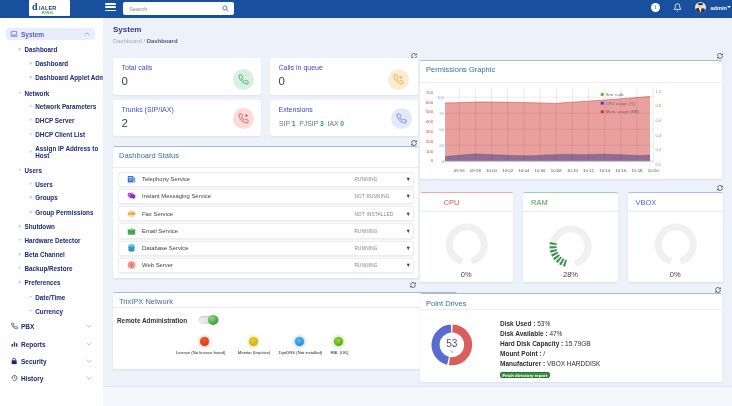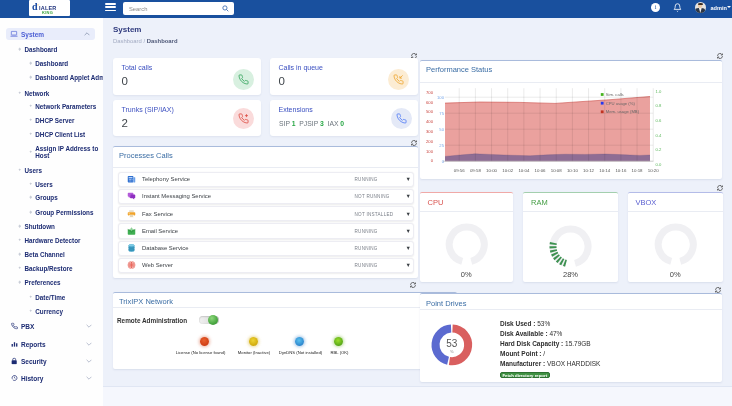--- a/index.html
+++ b/index.html
@@ -235,21 +235,21 @@
 <div class="card" style="left:270px;top:100.3px;width:148.4px;height:35.5px;">
   <div class="cardtitle">Extensions</div>
   <div style="position:absolute;left:9px;top:19.5px;font-size:6.8px;color:#6c757d;">SIP <b style="color:#28a745;">1</b>&nbsp; PJSIP <b style="color:#28a745;">3</b>&nbsp; IAX <b style="color:#28a745;">0</b></div>
   <div class="iconcirc" style="left:120.7px;top:7.7px;background:#e4e9f7;"></div>
   <svg style="position:absolute;left:125.7px;top:12.7px;" width="11" height="11" viewBox="0 0 24 24">
       <path d="M22 16.92v3a2 2 0 0 1-2.18 2 19.79 19.79 0 0 1-8.63-3.07 19.5 19.5 0 0 1-6-6 19.79 19.79 0 0 1-3.07-8.67A2 2 0 0 1 4.11 2h3a2 2 0 0 1 2 1.72 12.84 12.84 0 0 0 .7 2.81 2 2 0 0 1-.45 2.11L8.09 9.91a16 16 0 0 0 6 6l1.27-1.27a2 2 0 0 1 2.11-.45 12.84 12.84 0 0 0 2.81.7A2 2 0 0 1 22 16.92z" fill="none" stroke="#4d79f6" stroke-width="1.75"></path>
     </svg>
 </div>
 
 <div class="panel" style="left:113px;top:145.5px;width:305.4px;height:132.6px;">
-  <div class="ptitle">Processes Calls</div>
+  <div class="ptitle">Dashboard Status</div>
   <div class="pdivider" style="top:20px;"></div>
   <div class="prow" style="top:25.1px;">
       <svg class="picon" viewBox="0 0 24 24">
         <rect x="2" y="4" width="15" height="17" rx="2" fill="#2e6fd0"></rect>
         <rect x="17" y="7" width="5" height="14" rx="1" fill="#6ba0e8"></rect>
         <rect x="4.5" y="7" width="10" height="3" fill="#cfe2ff"></rect>
         <circle cx="6" cy="13.5" r="1.2" fill="#fff"></circle>
         <circle cx="9.7" cy="13.5" r="1.2" fill="#fff"></circle>
         <circle cx="13.4" cy="13.5" r="1.2" fill="#fff"></circle>
         <circle cx="6" cy="17" r="1.2" fill="#fff"></circle>
@@ -313,21 +313,21 @@
         <line x1="4" y1="17" x2="20" y2="17" stroke="#fff" stroke-width="1.2"></line>
       </svg>
       <div class="plabel">Web Server</div>
       <div class="pstatus">RUNNING</div>
       <div class="pcaret">▼</div>
     </div>
 
 </div>
 
 <div class="panel" style="left:420px;top:59.8px;width:302px;height:119.7px;">
-  <div class="ptitle">Performance Status</div>
+  <div class="ptitle">Permissions Graphic</div>
   <div class="pdivider" style="top:21px;"></div>
 </div>
 <svg style="position:absolute;left:420px;top:59.8px;" width="302" height="119.7" viewBox="0 0 302 119.7">
 <polygon points="25,101.2 25,43.1 60,42.0 100,42.4 135,43.4 160,41.7 190,39.7 215,37.7 230,36.5 230,101.2" fill="#d9534f" fill-opacity="0.55"></polygon>
 <polyline points="25,43.1 60,42.0 100,42.4 135,43.4 160,41.7 190,39.7 215,37.7 230,36.5" fill="none" stroke="#c9443e" stroke-width="0.7" stroke-opacity="0.8"></polyline>
 <polygon points="25,101.2 25,96.4 40,95.0 55,93.8 70,94.4 90,95.2 110,95.8 128,94.8 145,94.2 165,94.4 185,94.0 205,94.8 220,95.4 230,95.0 230,101.2" fill="#333a8a" fill-opacity="0.5"></polygon>
 <polyline points="25,96.4 40,95.0 55,93.8 70,94.4 90,95.2 110,95.8 128,94.8 145,94.2 165,94.4 185,94.0 205,94.8 220,95.4 230,95.0" fill="none" stroke="#4a3e7a" stroke-width="0.6" stroke-opacity="0.35"></polyline>
 <line x1="39.2" y1="28.2" x2="39.2" y2="101.2" stroke="#000" stroke-opacity="0.12" stroke-width="0.7"></line>
 <line x1="55.37" y1="28.2" x2="55.37" y2="101.2" stroke="#000" stroke-opacity="0.12" stroke-width="0.7"></line>
 <line x1="71.54" y1="28.2" x2="71.54" y2="101.2" stroke="#000" stroke-opacity="0.12" stroke-width="0.7"></line>
@@ -380,21 +380,21 @@
 <text x="233.24" y="112.0" font-size="4.4" fill="#555" text-anchor="middle">10:20</text>
 <rect x="180.8" y="33.1" width="2.8" height="2.8" fill="#46b31f"></rect>
 <text x="185.8" y="36.1" font-size="4.2" fill="#666">Sim. calls</text>
 <rect x="180.8" y="41.800000000000004" width="2.8" height="2.8" fill="#2637f0"></rect>
 <text x="185.8" y="44.800000000000004" font-size="4.2" fill="#666">CPU usage (%)</text>
 <rect x="180.8" y="50.4" width="2.8" height="2.8" fill="#c23321"></rect>
 <text x="185.8" y="53.4" font-size="4.2" fill="#666">Mem. usage (MB)</text>
 </svg>
 
 <div class="panel" style="left:419.5px;top:192px;width:93.5px;height:90px;border-top-color:#f0a9a7;">
-  <div class="ptitle" style="left:8px;color:#d9534f;">CPU</div>
+  <div class="ptitle" style="left:24px;color:#d9534f;">CPU</div>
   <div class="pdivider" style="top:18px;"></div>
   <svg style="position:absolute;left:0;top:22.4px;" width="93.5" height="62" viewBox="0 0 93.5 62">
       <path d="M 42.22 46.40 A 17.5 17.5 0 1 1 51.28 46.40" fill="none" stroke="#f0f0f3" stroke-width="7"></path>
     </svg>
   <div style="position:absolute;left:0;top:76.9px;width:100%;text-align:center;font-size:7.5px;color:#444;">0%</div>
 </div>
 <div class="panel" style="left:523.0px;top:192px;width:95.0px;height:90px;border-top-color:#a3cfae;">
   <div class="ptitle" style="left:8px;color:#449d44;">RAM</div>
   <div class="pdivider" style="top:18px;"></div>
   <svg style="position:absolute;left:0;top:24px;" width="95.0" height="60" viewBox="0 0 95.0 60">

